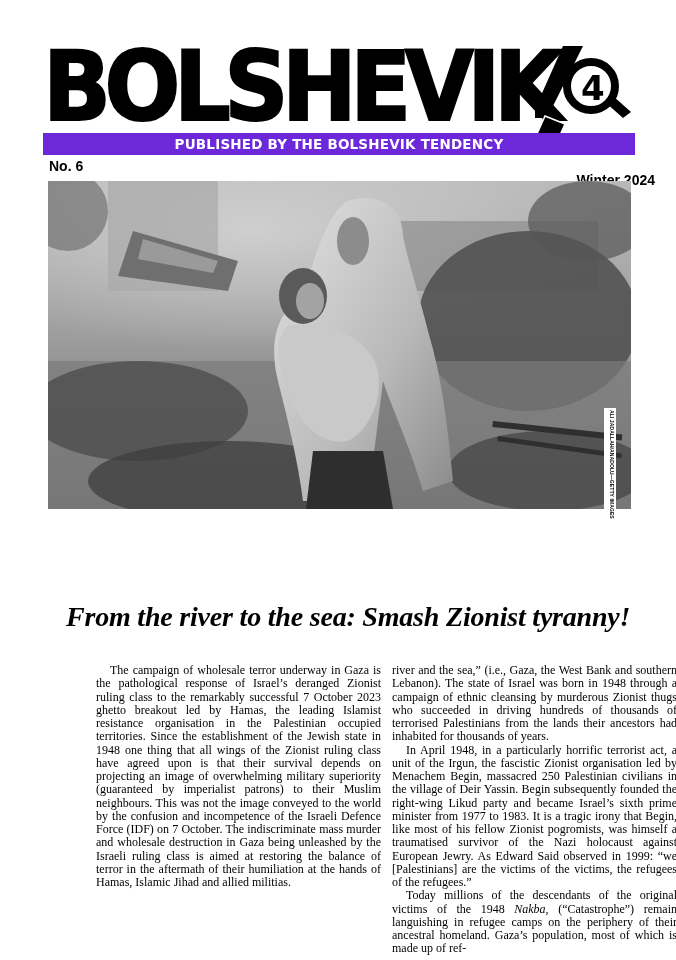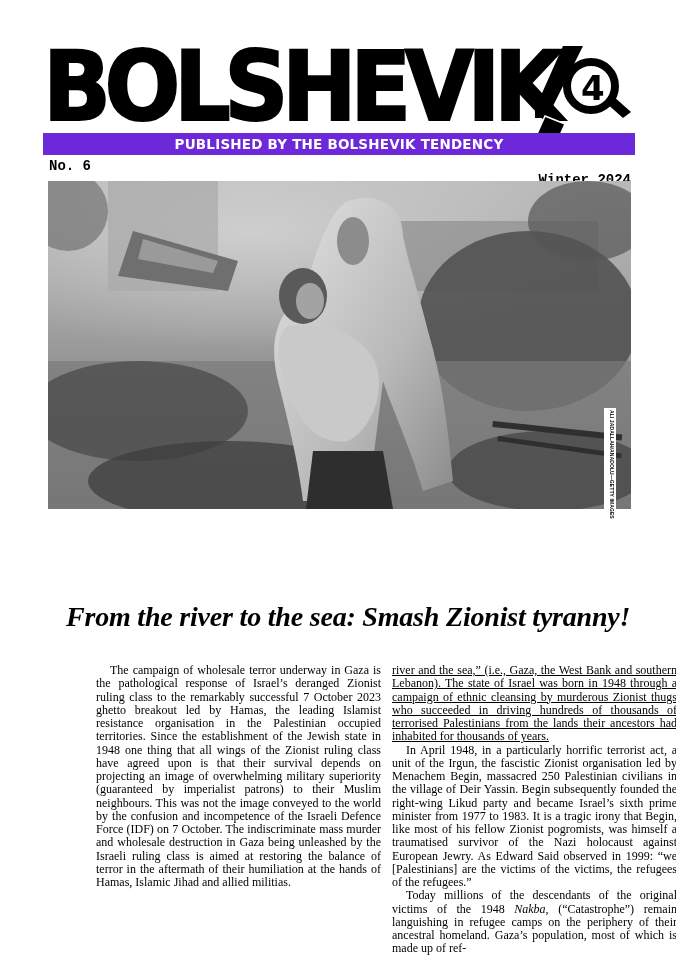--- a/index.html
+++ b/index.html
@@ -13,21 +13,21 @@
     white-space: nowrap; -webkit-text-stroke: 2px #000;
   }
   .logo { position: absolute; left: 492px; top: 6px; width: 100px; height: 96px; }
 
   .band {
     position: absolute; left: 43px; top: 133px; width: 592px; height: 22px; background: #6d28d9;
     color: #fff; text-align: center; font-family: "DejaVu Sans", sans-serif; font-weight: bold;
     font-size: 13.5px; line-height: 22px; letter-spacing: 0.2px;
   }
   .issue-row { position: absolute; left: 49px; top: 156px; width: 582px; height: 20px;
-    font-family: Liberation Mono, monospace; font-weight: bold; font-size: 14px; line-height: 20px; }
+    font-family: Liberation Sans, sans-serif; font-weight: bold; font-size: 14px; line-height: 20px; padding-left: 24px; }
   .issue-no { position: absolute; left: 0; top: 0; }
   .issue-date { position: absolute; right: 0; top: 0; margin-top: 14px; }
 
   .photo { position: absolute; left: 48px; top: 181px; width: 583px; height: 328px; overflow: hidden; background: #8a8a8a; }
   .photo svg { display: block; }
   .credit {
     position: absolute; left: 616px; top: 408px; width: 100px; height: 12px;
     transform: rotate(90deg); transform-origin: left top;
     font-family: "Liberation Sans", sans-serif; font-size: 5px; font-weight: bold; color: #000;
     background: #fff; white-space: nowrap; line-height: 9px; padding-left: 2px; letter-spacing: 0.1px;
@@ -37,21 +37,21 @@
     font-family: "Liberation Serif", serif; font-weight: bold; font-size: 44px; line-height: 43px;
     letter-spacing: -1.2px; margin: 0; }
   .subhead { position: absolute; left: 66px; top: 604px; width: 590px;
     font-family: "Liberation Serif", serif; font-style: italic; font-size: 28px; line-height: 26px; margin: 0; letter-spacing: -0.2px; }
 
   .col { position: absolute; top: 664px; width: 285px; font-size: 12px; line-height: 13.25px;
     text-align: justify; hyphens: manual; margin-left: 45px; }
   .col.left { left: 51px; }
   .col.right { left: 347px; }
   .col p { margin: 0; text-indent: 14px; }
-  .col p.cont { text-indent: 0; text-decoration: underline; }
+  .col p.cont { text-indent: 0; }
 </style>
 </head>
 <body>
 
 <header>
   <div class="masthead">
     <div class="masthead-title">BOLSHEVIK</div>
     <svg class="logo" viewBox="0 0 100 96">
 
       <polygon points="28,0 48,0 12,72 -4,72" fill="#000"></polygon>

